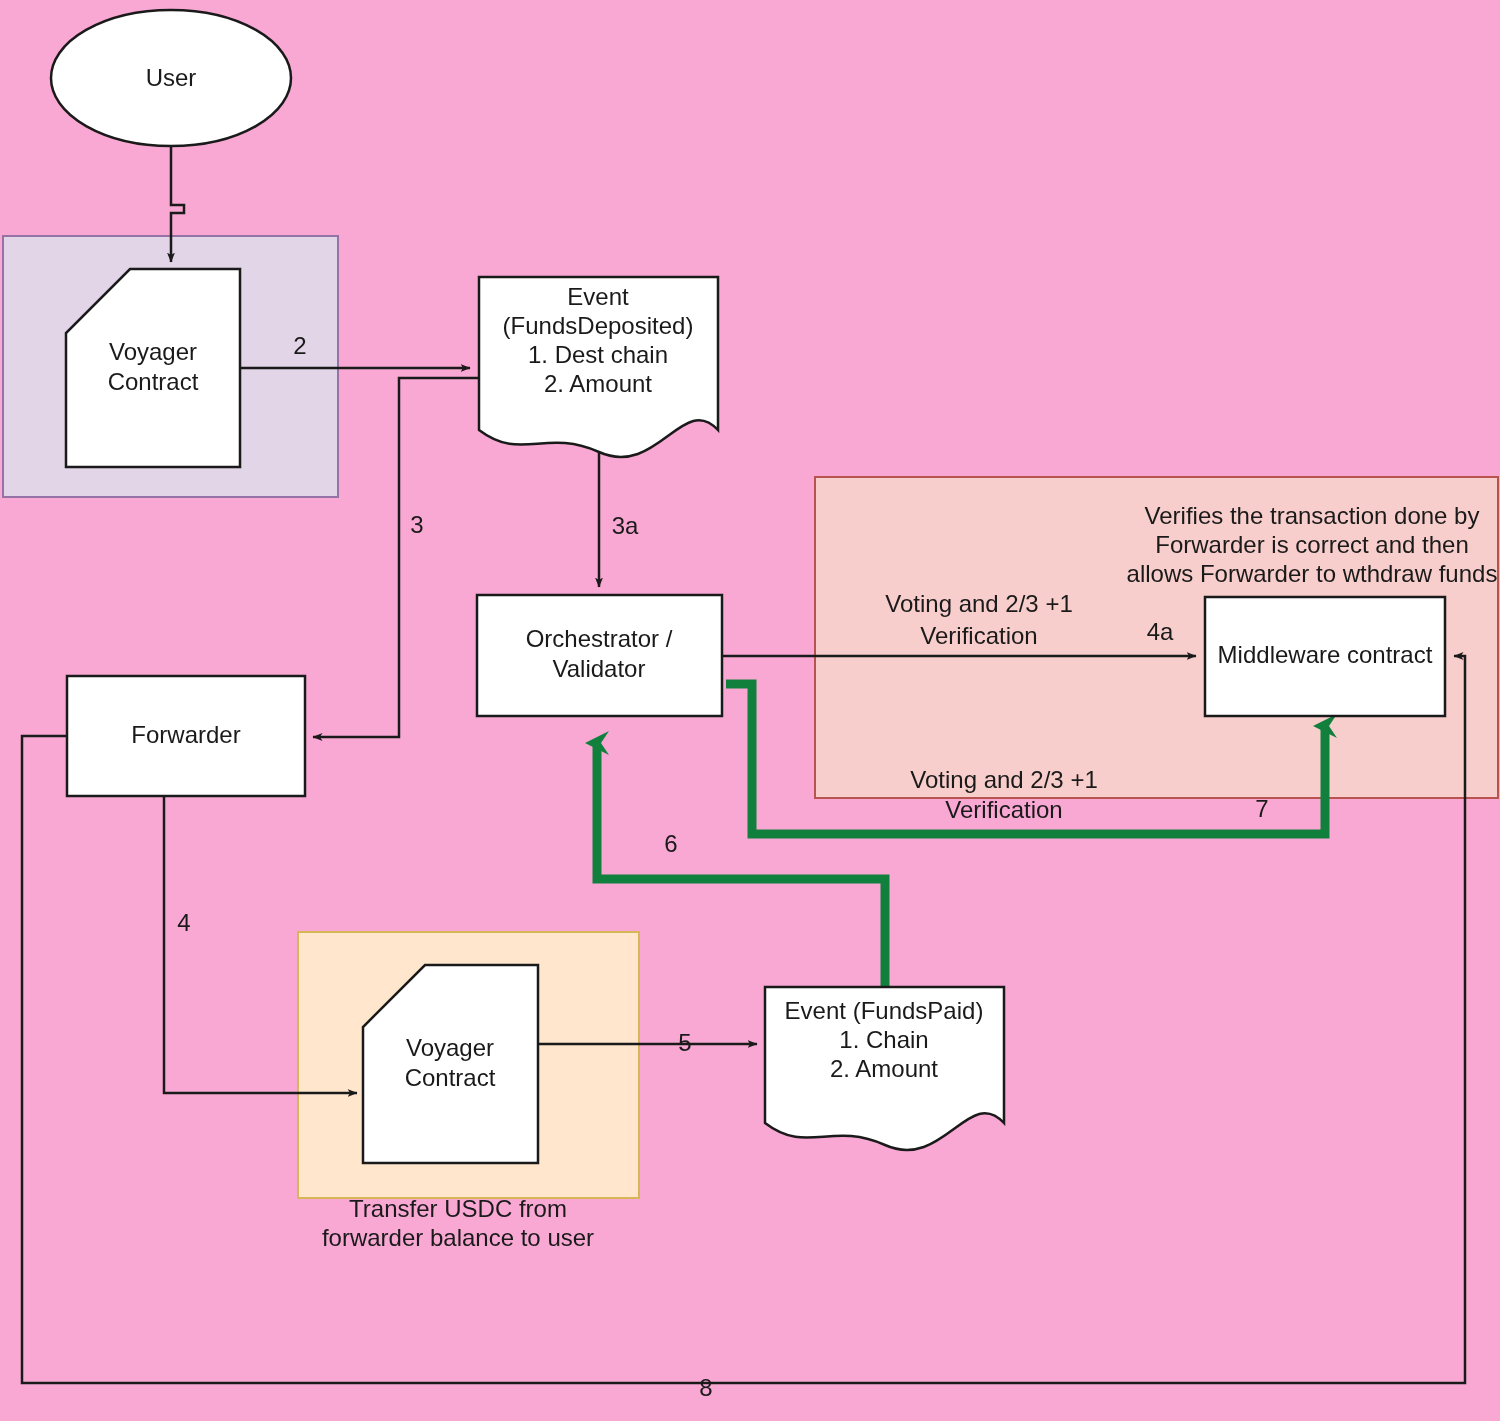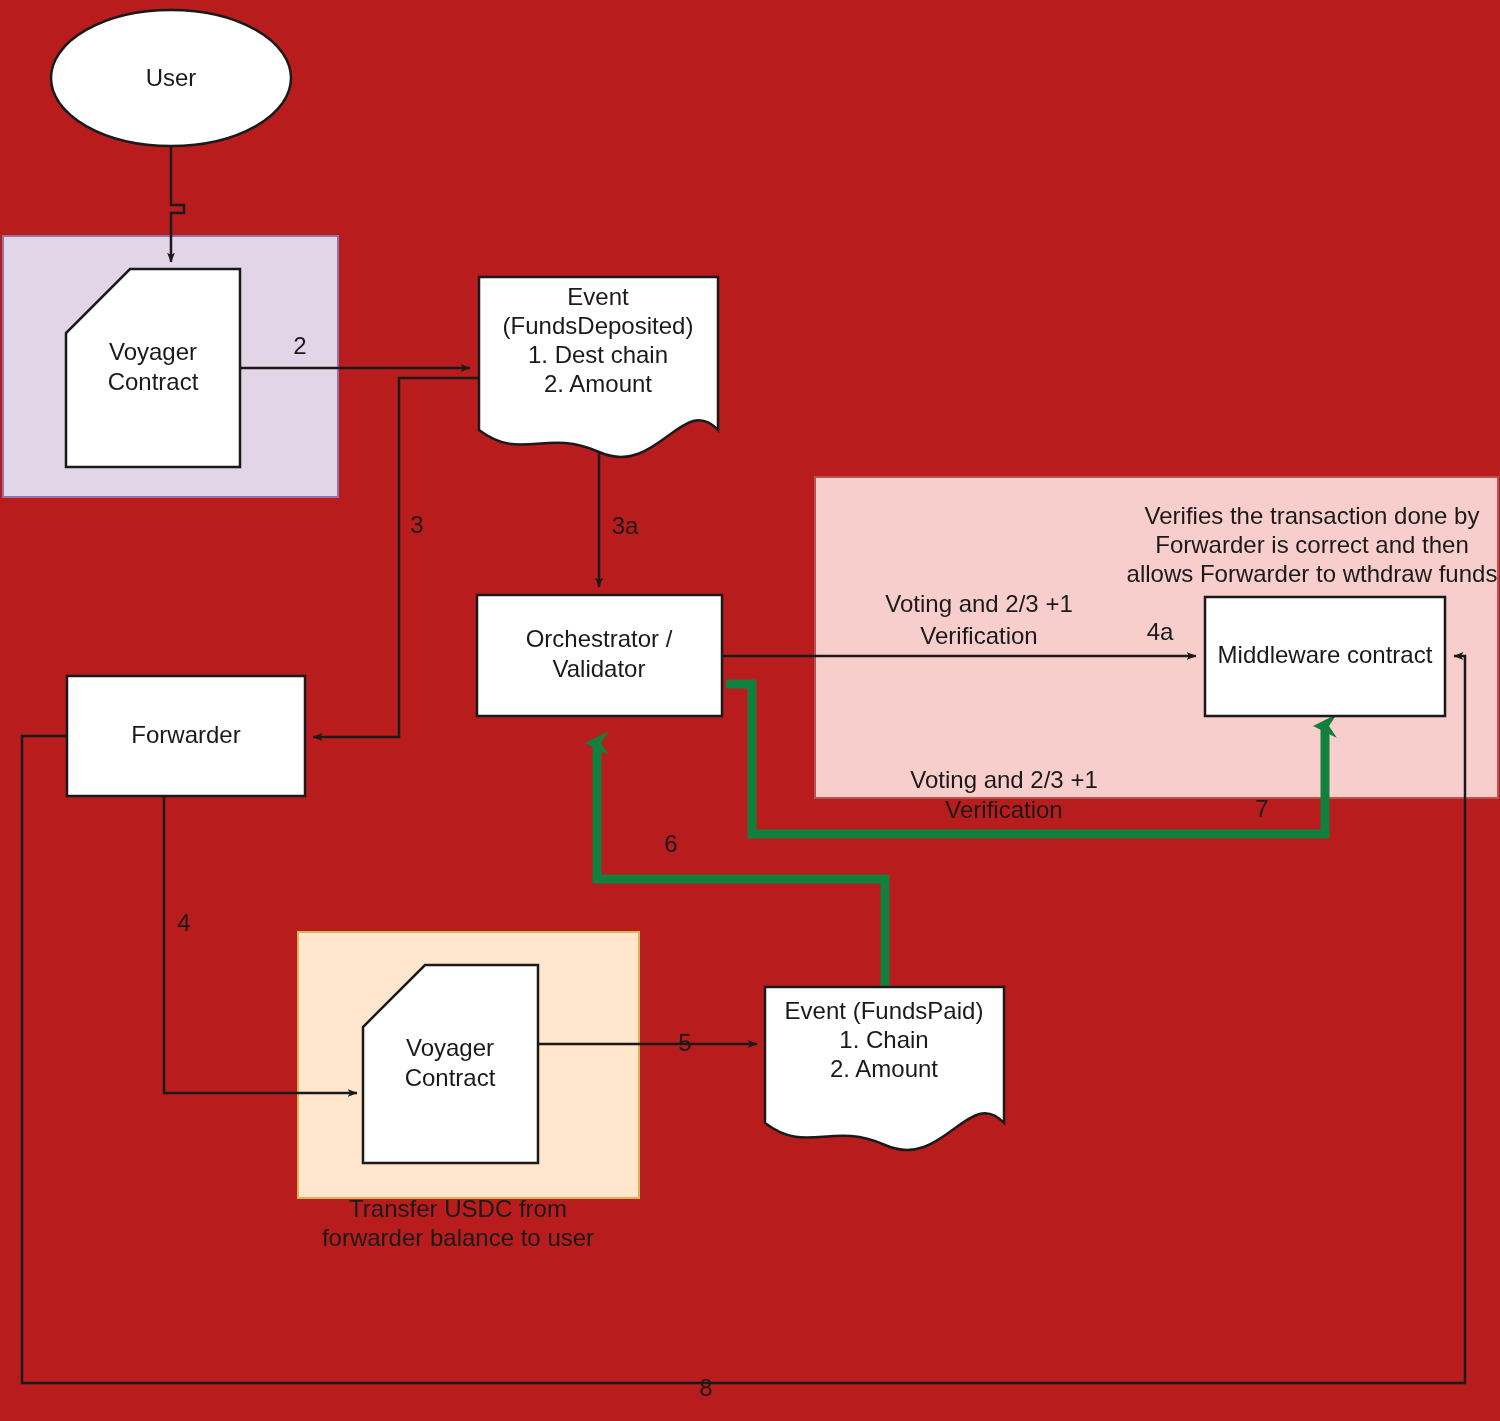--- a/index.html
+++ b/index.html
@@ -4,21 +4,21 @@
 <style>
   html, body {
     margin: 0;
     padding: 0;
     background: #ffffff;
   }
   #canvas {
     position: relative;
     width: 1500px;
     height: 1421px;
-    background: #b91c1c;
+    background: #f9a8d4;
     font-family: "Liberation Sans", sans-serif;
   }
   svg { display: block; }
   .diagram-text {
     font-family: "Liberation Sans", sans-serif;
     fill: #1a1a1a;
     font-size: 24px;
     text-anchor: middle;
     dominant-baseline: middle;
   }

